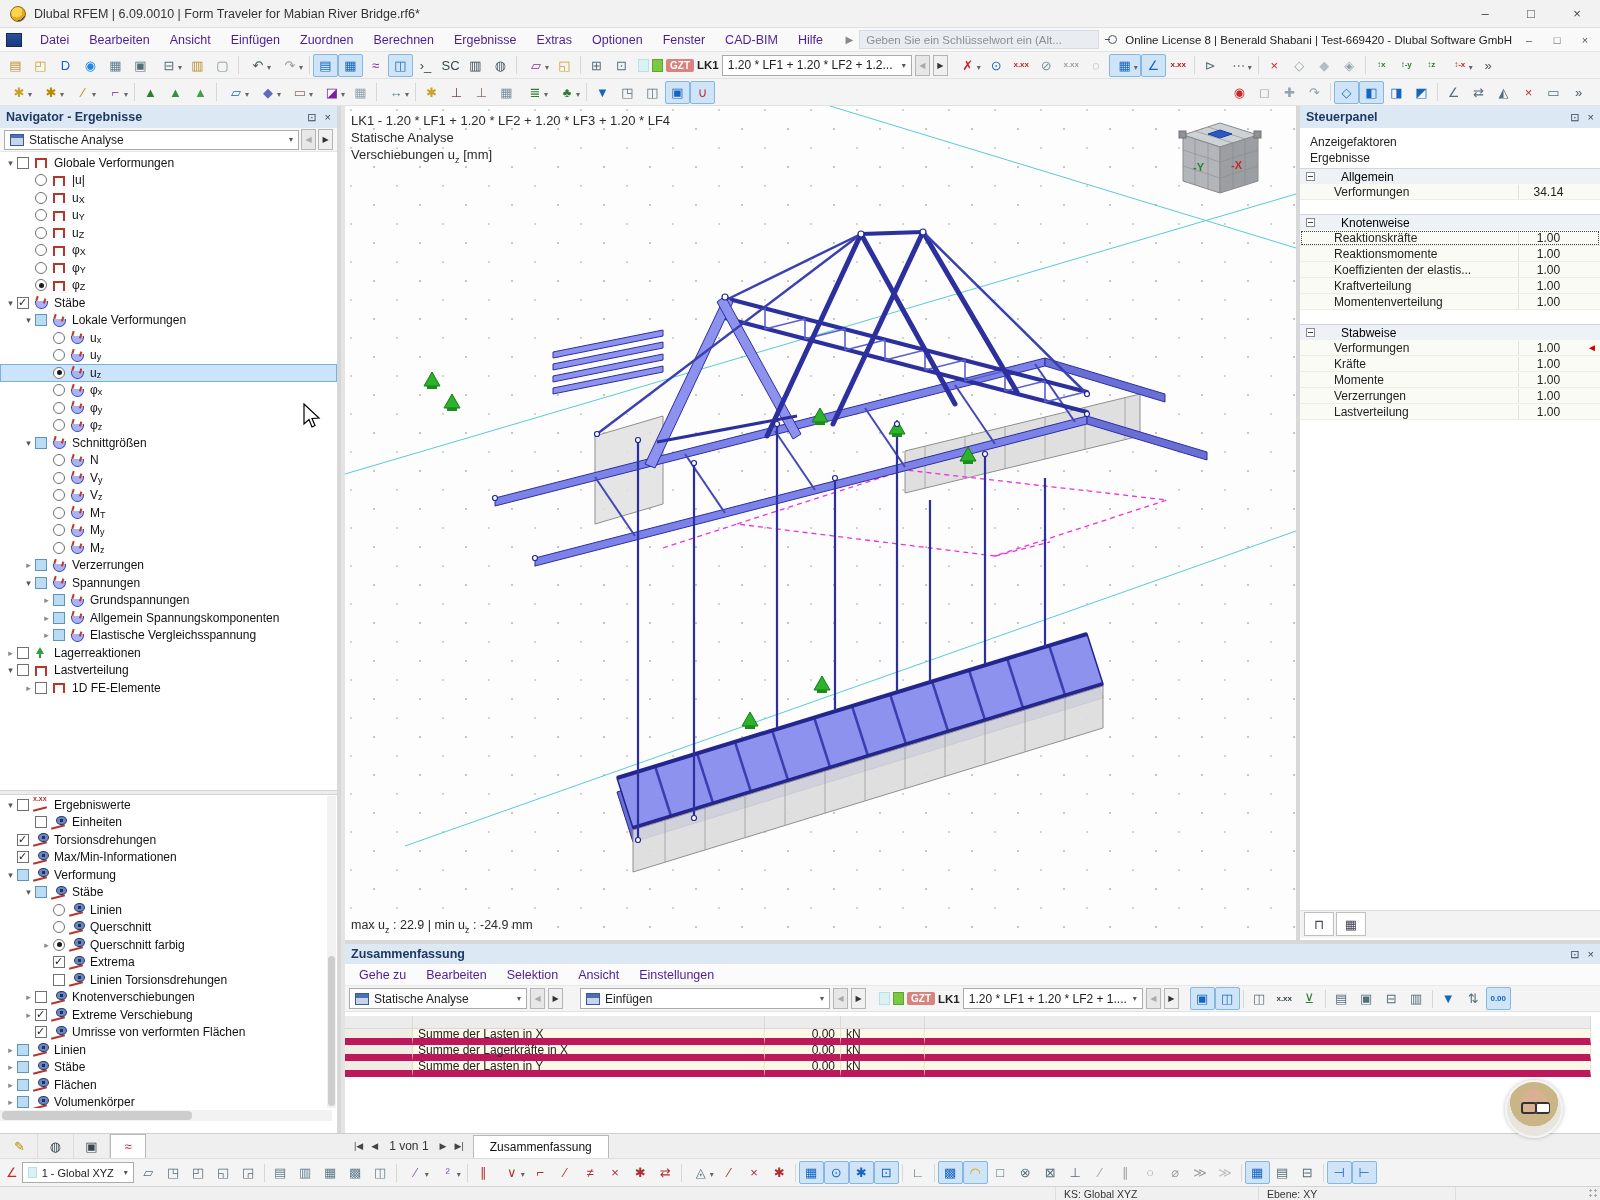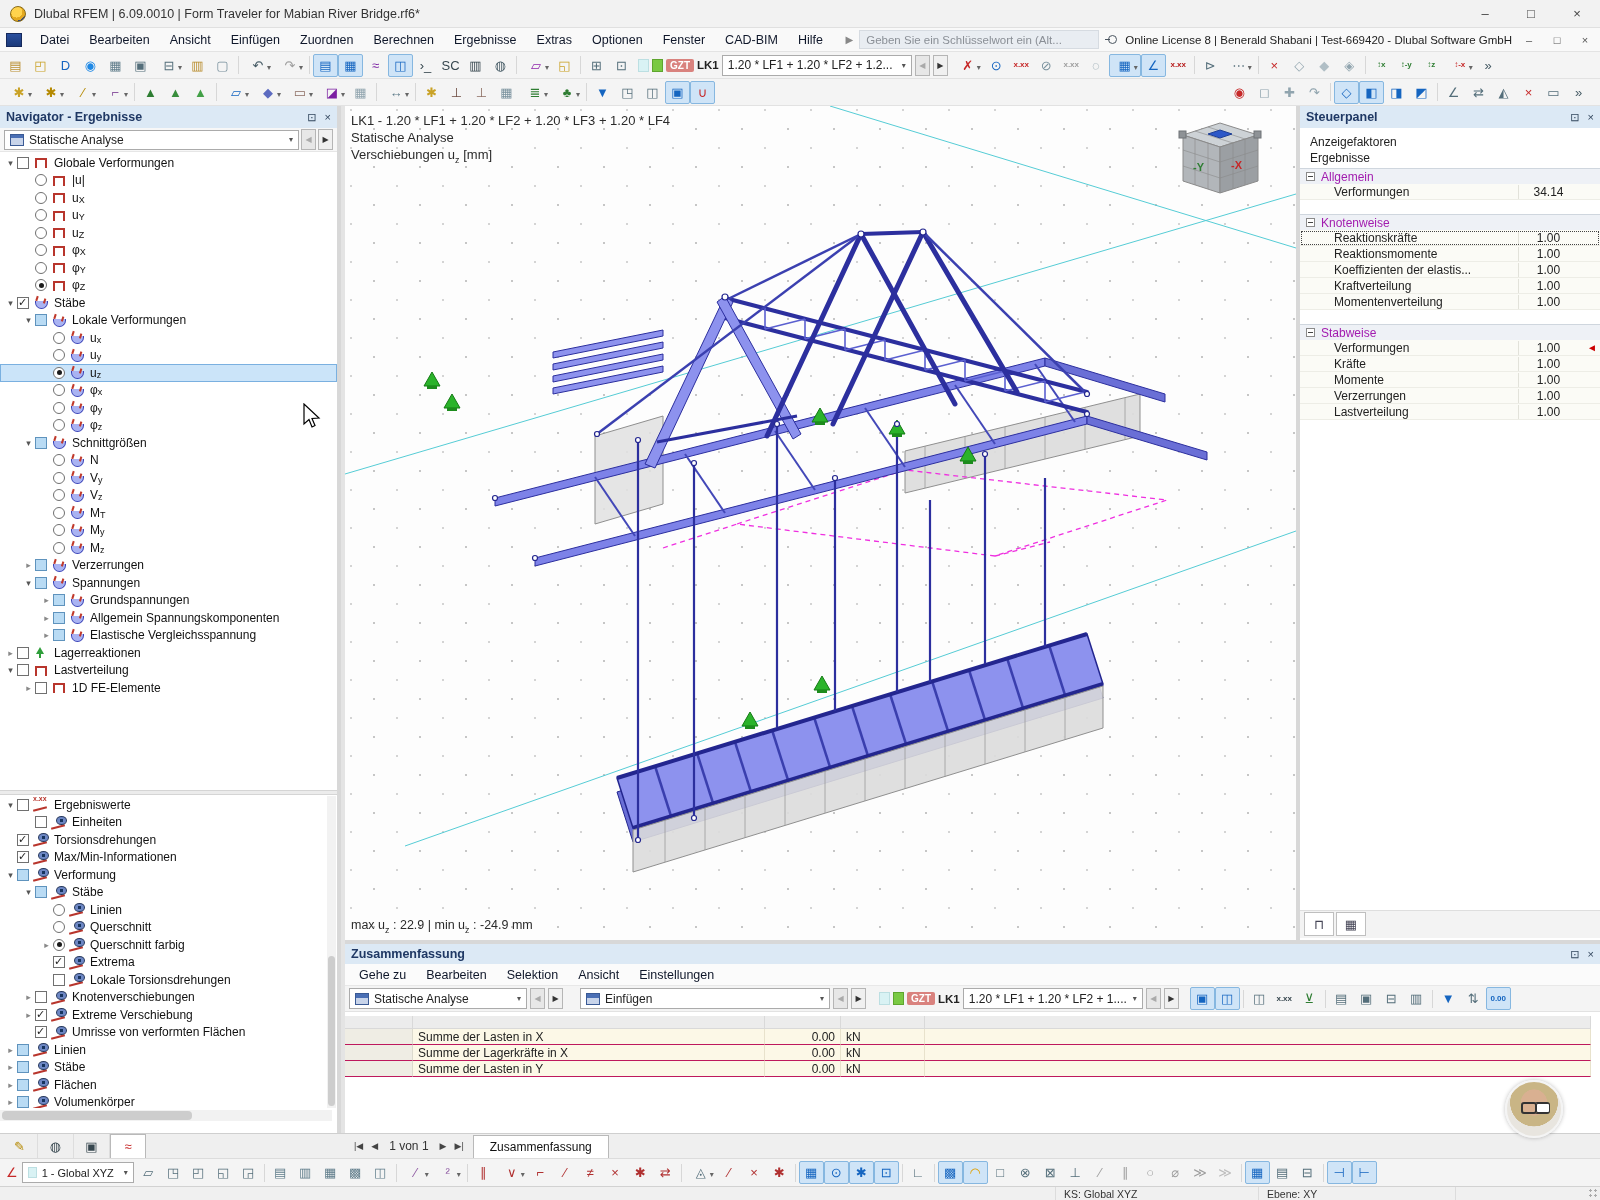--- a/index.html
+++ b/index.html
@@ -8,21 +8,21 @@
 
   
   #titlebar { position:absolute; left:0; top:0; width:1600px; height:28px; background:#f2f2f2; border-bottom:1px solid #e0e0e0; display:flex; align-items:center; }
   .applogo { width:16px; height:16px; margin:0 8px 0 10px; border-radius:50%; background:radial-gradient(circle at 40% 35%, #ffd34d 0 45%, #e3a81f 46% 70%, #27418f 71%); border:1px solid #8a6b15; }
   #titlebar .ttl { font-size:12.5px; color:#333; }
   .wbtns { margin-left:auto; display:flex; height:100%; }
   .wbtn { width:46px; height:100%; display:flex; align-items:center; justify-content:center; color:#444; font-size:13px; }
 
   #menubar { position:absolute; left:0; top:28px; width:1600px; height:24px; background:#f9f9f9; border-bottom:1px solid #e3e3e3; display:flex; align-items:center; }
   .winicon { width:16px; height:14px; margin:0 8px 0 6px; background:linear-gradient(#2a4f9e,#1c3a7a); border:1px solid #16295c; }
-  .mitem { padding:0 10px; height:100%; display:flex; align-items:center; color:#0f172a; font-size:12.5px; cursor:default; }
+  .mitem { padding:0 10px; height:100%; display:flex; align-items:center; color:#4c1d95; font-size:12.5px; cursor:default; }
   .mright { margin-left:auto; display:flex; align-items:center; gap:6px; padding-right:4px; }
   .collapse-arrow { color:#888; font-size:10px; }
   .searchbox { width:240px; height:19px; background:#e9edf2; border:1px solid #d6dbe1; color:#8a8f96; font-size:11.5px; display:flex; align-items:center; padding:0 6px; font-style:normal; }
   .sicon { position:relative; width:14px; height:14px; }
   .sicon::before { content:""; position:absolute; left:3px; top:2px; width:7px; height:7px; border:1.5px solid #4a5560; border-radius:50%; }
   .sicon::after { content:""; position:absolute; left:0; top:6px; width:5px; height:1.5px; background:#4a5560; }
   .lictext { font-size:11.5px; color:#222; }
   .mwb { width:22px; text-align:center; color:#555; font-size:11px; }
 
   .toolrow { position:absolute; left:0; width:1600px; height:27px; background:#f4f4f4; border-bottom:1px solid #e2e2e2; display:flex; align-items:center; padding:0 3px; }
@@ -92,21 +92,21 @@
     background-size:46px 38px, 46px 38px; background-position:6px 4px, 29px 23px; overflow:hidden; }
   .vtitle { position:absolute; left:6px; top:6px; color:#2b2b2b; font-size:13px; line-height:17px; }
   .vstatus { position:absolute; left:6px; bottom:6px; color:#2b2b2b; font-size:12.5px; }
   sub.vsub { font-size:9px; }
 
   
   #steuer { position:absolute; left:1296px; top:106px; width:304px; height:834px; background:#fff; border-left:4px solid #d8d8d8; }
   .ssub { padding:6px 10px 2px 10px; color:#222; line-height:16px; }
   #sgrid { position:absolute; left:0; top:62px; right:0; }
   .srow { height:16px; display:flex; align-items:center; font-size:12px; position:relative; }
-  .srow.t-g { background:#eef1f6; border-top:1px solid #cfd6de; color:#a21caf; padding-left:6px; }
+  .srow.t-g { background:#eef1f6; border-top:1px solid #cfd6de; color:#000000; padding-left:6px;gap:20px; }
   .srow.t-g .sminus { width:9px; height:9px; border:1px solid #8a8a8a; background:#fff; margin-right:6px; position:relative; flex:0 0 auto; }
   .srow.t-g .sminus::after { content:""; position:absolute; left:1px; right:1px; top:3px; height:1px; background:#444; }
   .srow.t-g .sval, .srow.t-g .smark { visibility:hidden; }
   .srow.t-r { background:#fbfbf6; border-bottom:1px solid #ededE6; padding-left:34px; }
   .srow.t-s { height:14px; background:#fff; }
   .srow .slab { flex:1 1 auto; white-space:nowrap; overflow:hidden; }
   .srow .sval { width:66px; text-align:center; padding-right:6px; border-left:1px solid #e2e2da; flex:0 0 auto; }
   .srow .smark { width:16px; flex:0 0 auto; color:#c00; font-size:10px; text-align:center; }
   .srow.focus { outline:1px dotted #444; outline-offset:-2px; }
   #steuerbottom { position:absolute; left:0; bottom:2px; width:100%; height:28px; background:#f3f3f3; border-top:1px solid #dedede; display:flex; align-items:flex-end; gap:2px; padding:2px 4px; }
@@ -117,21 +117,21 @@
   #summary .phead { height:20px; }
   #summenu { height:22px; display:flex; align-items:center; background:#fbfbfb; border-bottom:1px solid #e8e8e8; padding-left:4px; }
   #sumtools { height:26px; display:flex; align-items:center; gap:3px; background:#f4f4f4; border-bottom:1px solid #e2e2e2; padding:0 4px; }
   #sumtable { position:absolute; left:0; top:72px; right:9px; bottom:0; overflow:hidden; }
   .thstrip { height:13px; background:#ececec; border-bottom:1px solid #d9d9d9; display:flex; }
   .threads { height:30px; background:#f1f1f1; border-bottom:1px solid #c9c9c9; display:flex; align-items:flex-end; font-size:12px; color:#222; }
   .tcol { border-right:1px solid #d9d9d9; display:flex; align-items:center; justify-content:center; height:100%; }
   .c0 { width:68px; flex:0 0 auto; } .c1 { width:352px; flex:0 0 auto; } .c2 { width:76px; flex:0 0 auto; } .c3 { width:84px; flex:0 0 auto; } .c4 { flex:1 1 auto; }
   .trow2 { display:flex; height:16px; font-size:12px; }
   .trow2.t-section { background:#ececec; border-bottom:1px solid #dcdcdc; align-items:center; padding-left:4px; color:#1b1b1b; }
-  .trow2.t-data .cell { background:#fcf8e7; border-right:1px solid #e8e2cc; border-bottom:1px solid #be185d; display:flex; align-items:center; padding:4px 5px; }
+  .trow2.t-data .cell { background:#fcf8e7; border-right:1px solid #e8e2cc; border-bottom:7px solid #be185d; display:flex; align-items:center; padding:4px 5px; }
   .trow2.t-data .cell.c0 { background:#efede4; border-right:1px solid #dcdacd; }
   .trow2.t-data .cell.c2 { justify-content:flex-end; }
 
   
   #tabsrow { position:absolute; left:0; top:1133px; width:1600px; height:25px; background:#efefef; border-top:1px solid #cfcfcf; display:flex; align-items:stretch; }
   .navtabs { width:345px; display:flex; align-items:stretch; padding-left:2px; flex:0 0 auto; }
   .navtab { width:36px; display:flex; align-items:center; justify-content:center; border-right:1px solid #ddd; font-size:13px; }
   .navtab.on { background:#fff; border:1px solid #b9b9b9; border-bottom:none; }
   .pager { display:flex; align-items:center; gap:2px; padding:0 6px; color:#333; }
   .pgbtn { font-size:9px; color:#444; padding:0 3px; }
@@ -951,21 +951,21 @@
     <span class="tctl"></span>
     <span class="ticon"></span>
     <span class="tlab">Extrema</span>
     <span class="tsubs"></span>
   </div>
 
   <div class="trow lvl2 ctl-cb ic-eye">
     <span class="texp"></span>
     <span class="tctl"></span>
     <span class="ticon"></span>
-    <span class="tlab">Lokale Torsionsdrehungen</span>
+    <span class="tlab">Linien Torsionsdrehungen</span>
     <span class="tsubs"></span>
   </div>
 
   <div class="trow lvl1 exp-r ctl-cb ic-eye">
     <span class="texp"></span>
     <span class="tctl"></span>
     <span class="ticon"></span>
     <span class="tlab">Knotenverschiebungen</span>
     <span class="tsubs"></span>
   </div>

